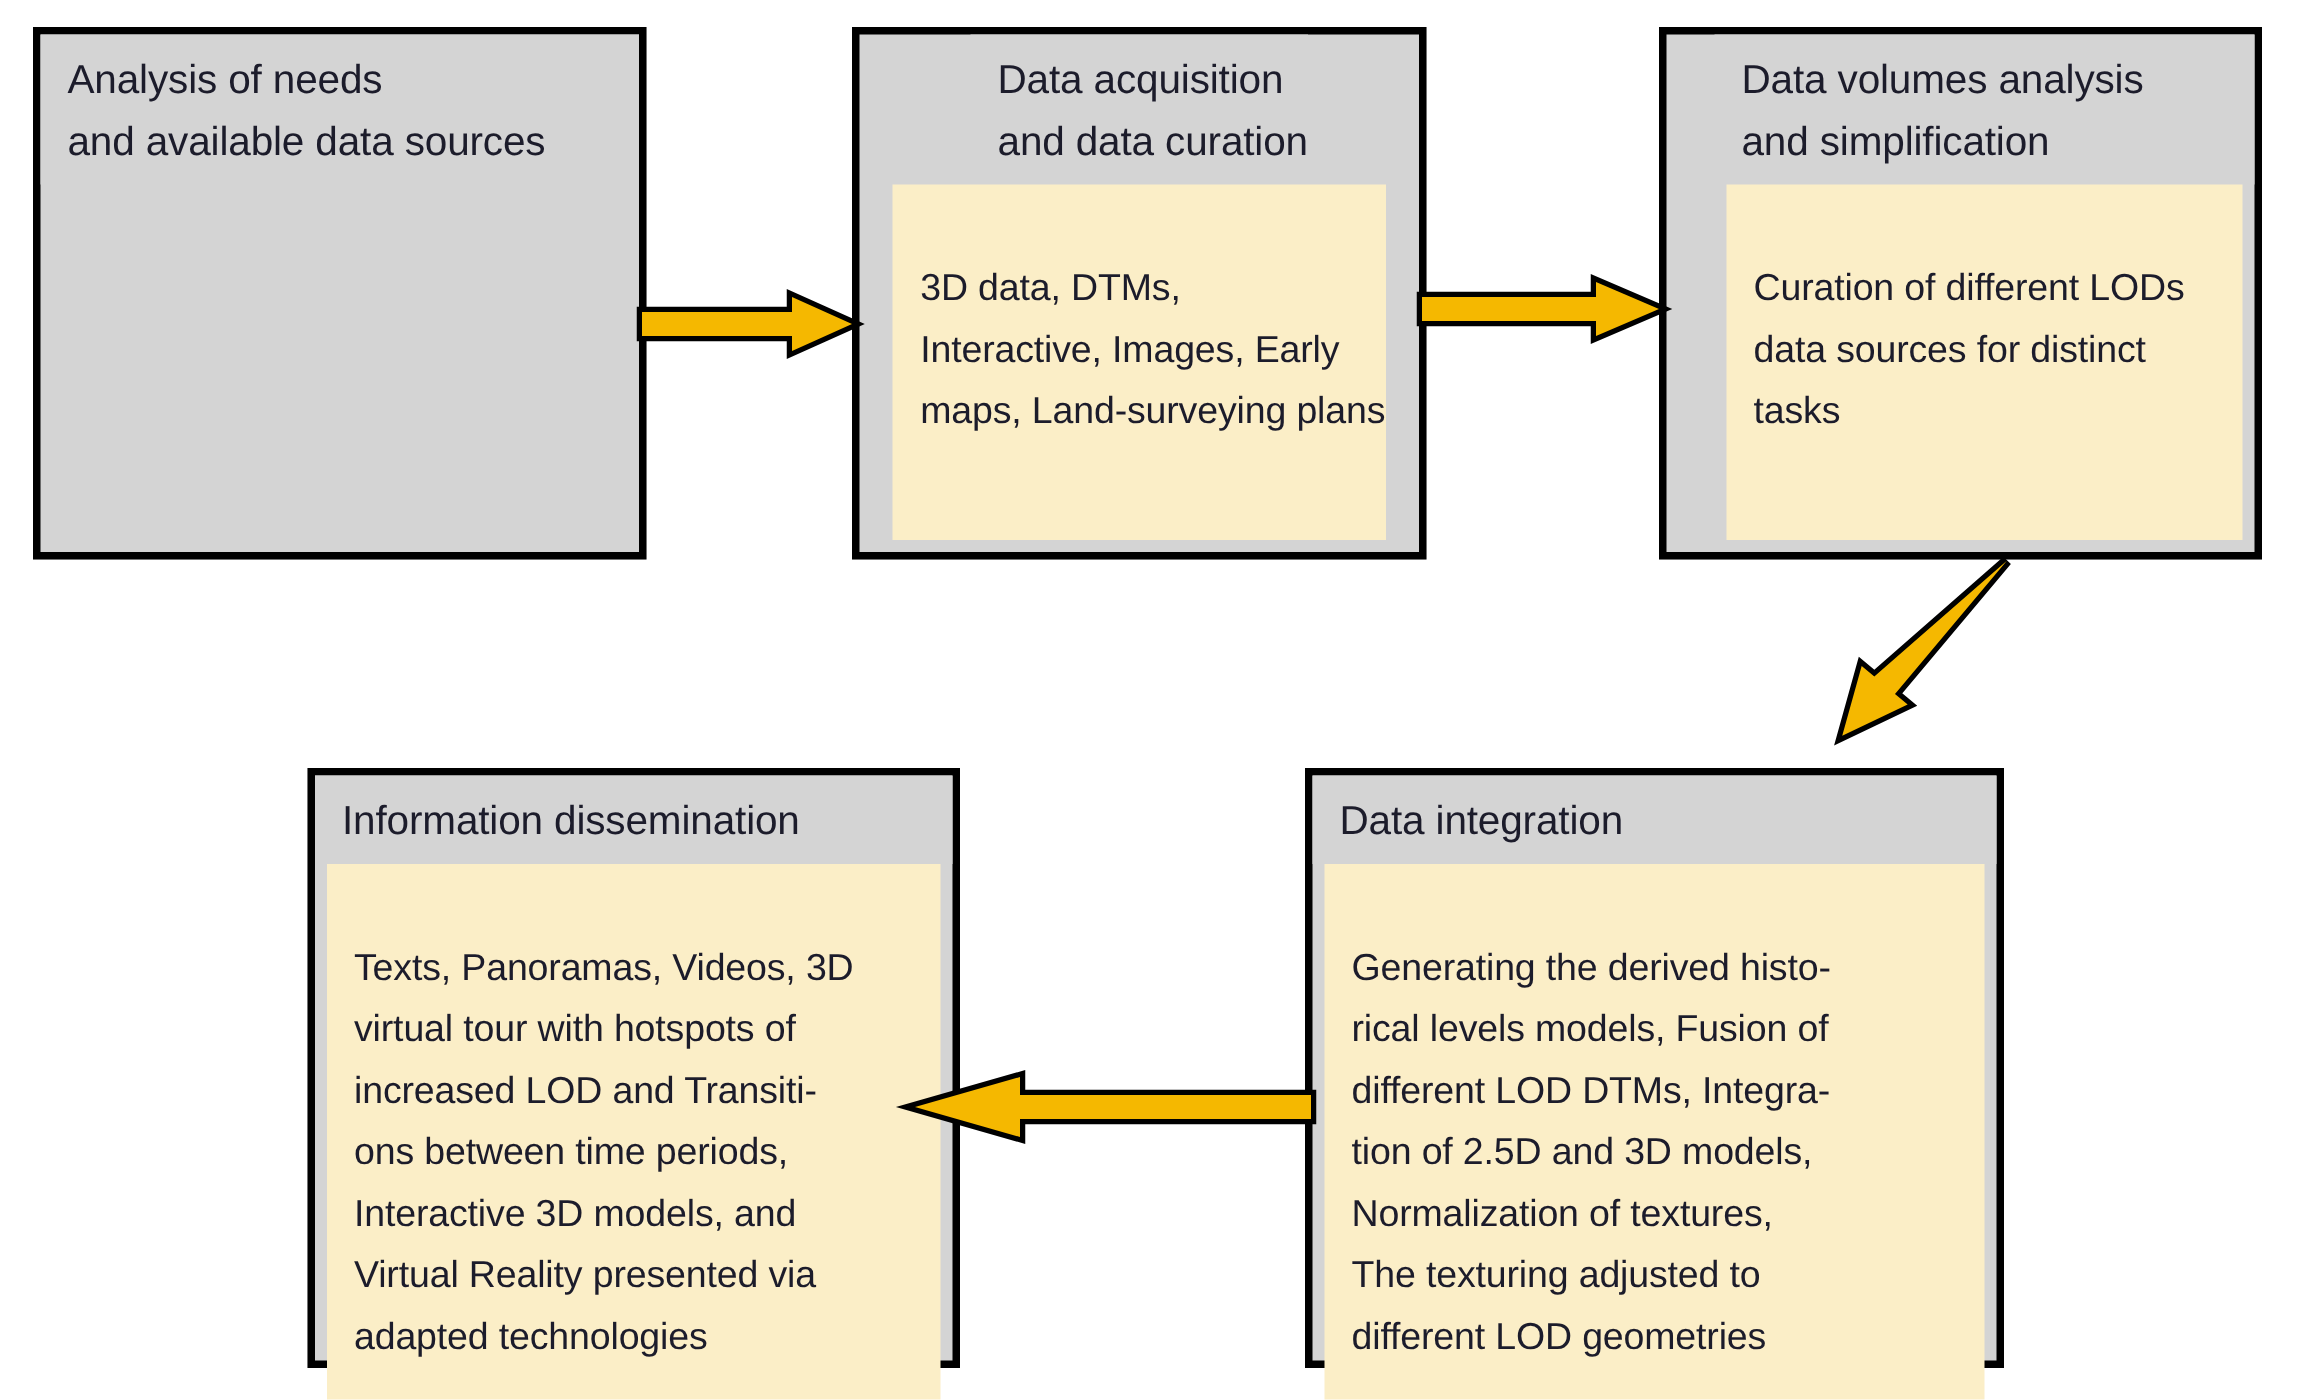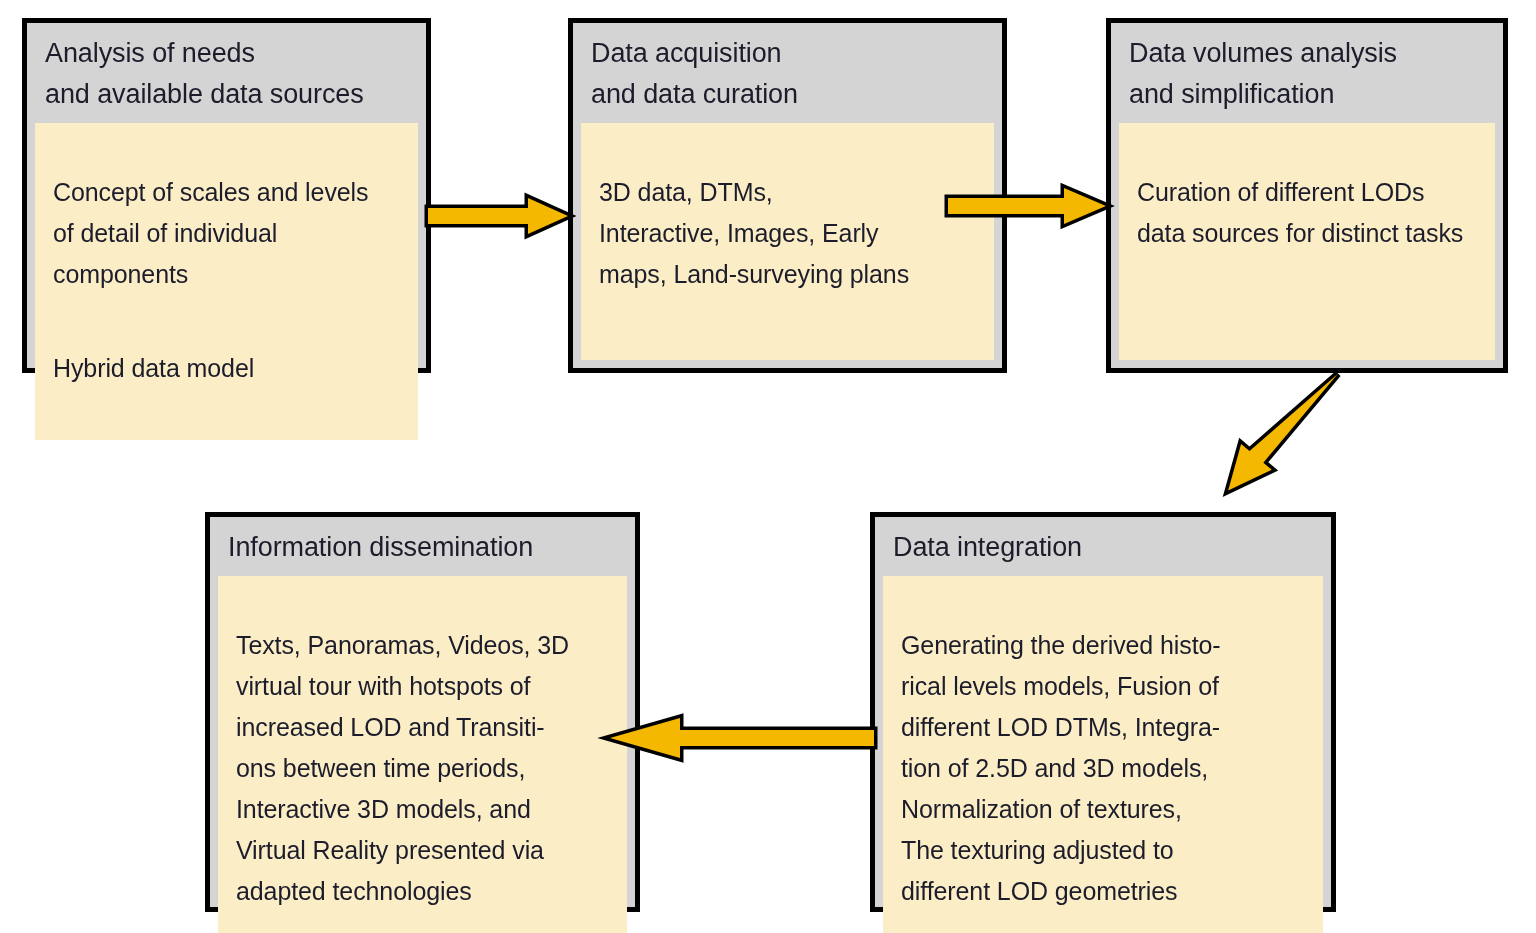--- a/index.html
+++ b/index.html
@@ -69,39 +69,33 @@
   }
 </style>
 </head>
 <body>
 
 <div id="canvas">
 
   <div class="node" style="left:22px; top:18px; width:409px; height:355px;">
     <div class="node-header">Analysis of needs
 and available data sources</div>
-    <div class="node-body">
-      <div class="para">Concept of scales and levels
-of detail of individual
-components</div>
-      <div class="para">Hybrid data model</div>
-    </div>
   </div>
 
-  <div class="node" style="left:568px; top:18px; width:439px; height:355px;">
+  <div class="node" style="left:568px; top:18px; width:383px; height:355px;align-items:center;">
     <div class="node-header">Data acquisition
 and data curation</div>
     <div class="node-body">
       <div class="para">3D data, DTMs,
 Interactive, Images, Early
 maps, Land-surveying plans</div>
     </div>
   </div>
 
-  <div class="node" style="left:1106px; top:18px; width:402px; height:355px;">
+  <div class="node" style="left:1106px; top:18px; width:402px; height:355px;padding-left:32px;">
     <div class="node-header">Data volumes analysis
 and simplification</div>
     <div class="node-body">
       <div class="para">Curation of different LODs
 data sources for distinct tasks</div>
     </div>
   </div>
 
   <div class="node" style="left:870px; top:512px; width:466px; height:400px;">
     <div class="node-header">Data integration</div>

